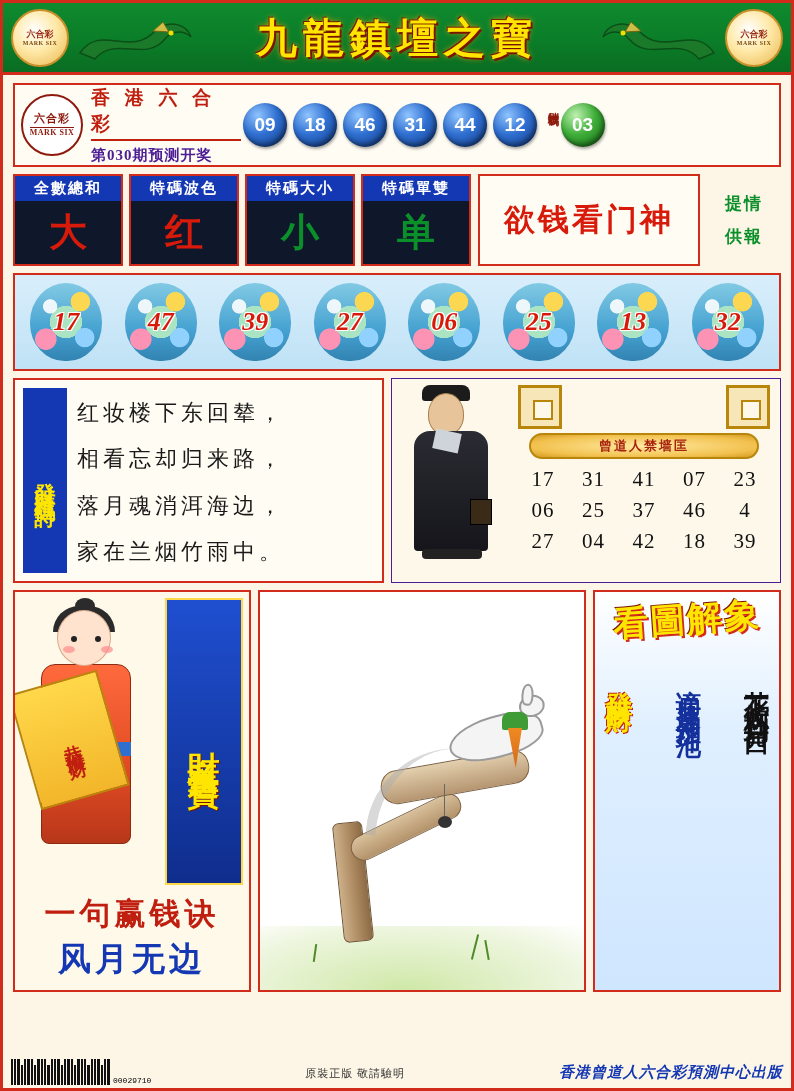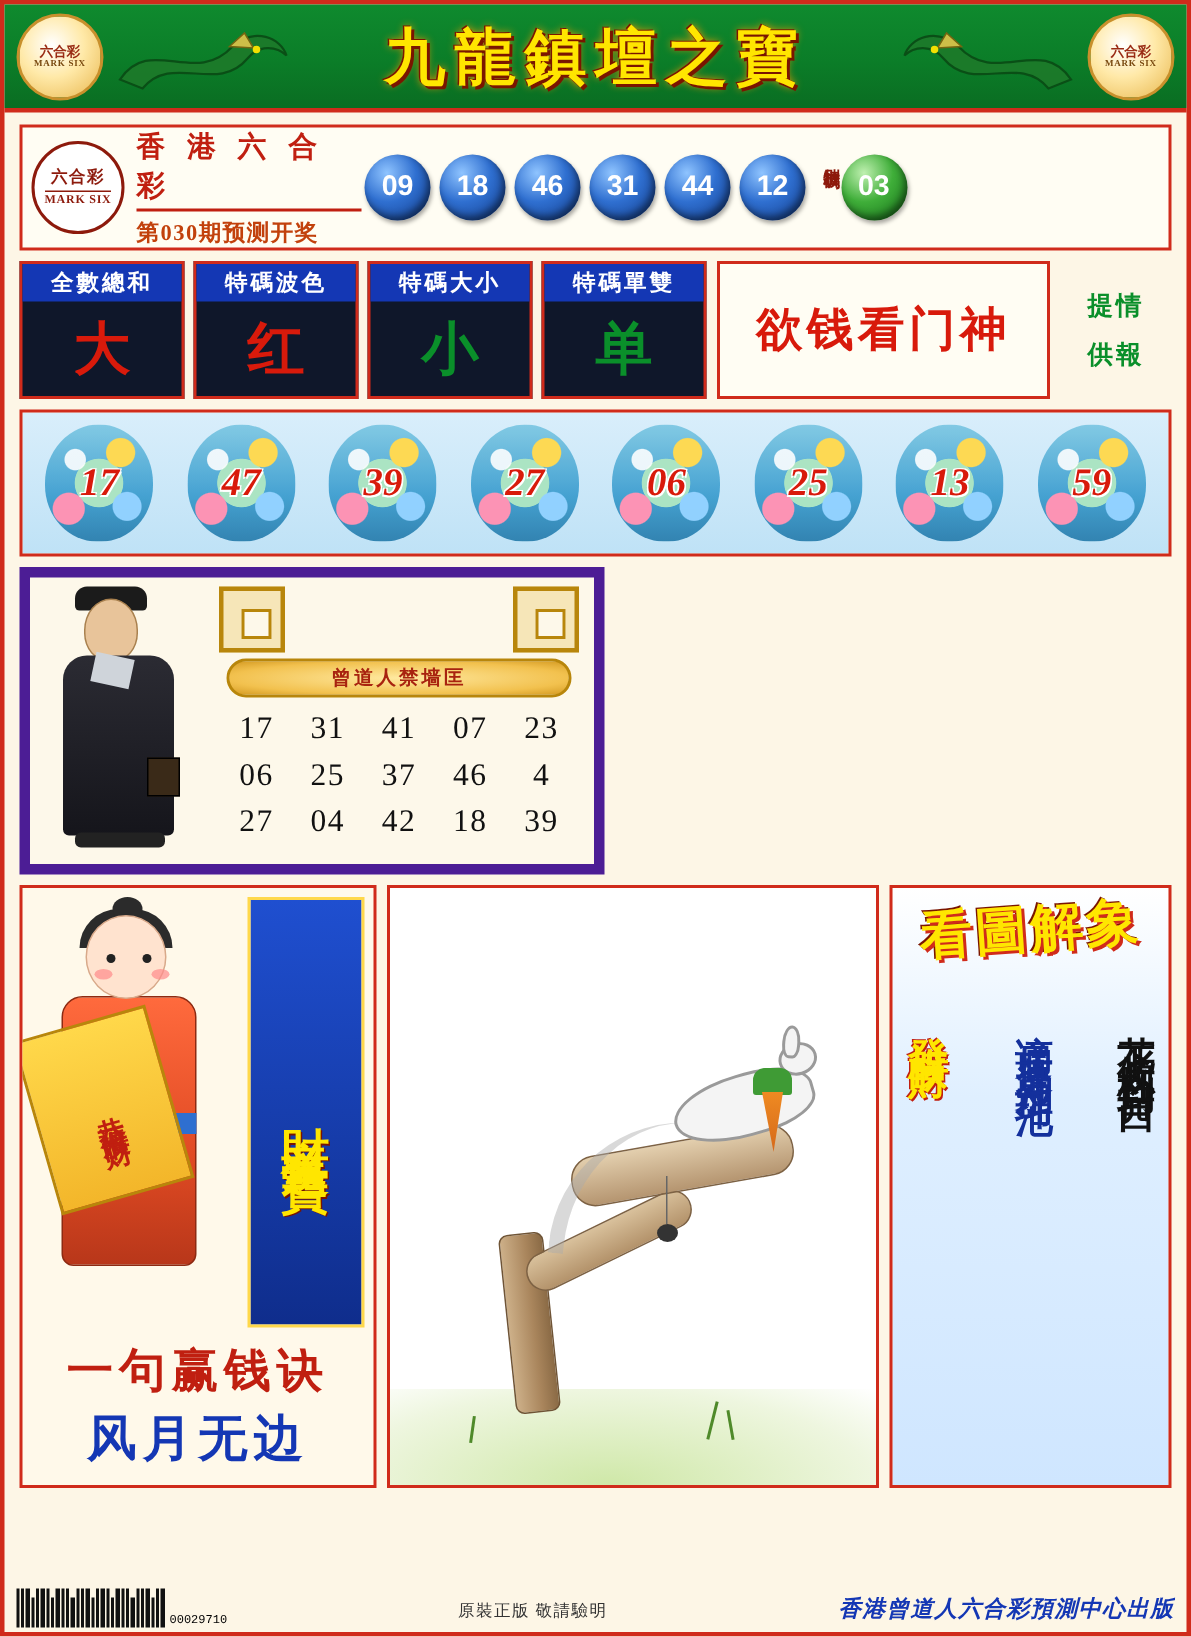--- a/index.html
+++ b/index.html
@@ -63,21 +63,21 @@
     display:flex; flex-direction:column; align-items:center; justify-content:center;
     color:#8d1a0c; font-weight:bold; line-height:1.05;
   }
   .mark6 .cn { font-size:11px; letter-spacing:1px;}
   .mark6 .en { font-size:8px; letter-spacing:.5px; border-top:1px solid #8d1a0c; margin-top:2px; padding-top:1px;}
   .draw-labels { margin-left:8px; width:150px; }
   .draw-labels .t1 {
     color:#c01f10; font-size:19px; font-weight:bold; letter-spacing:5px;
     border-bottom:2px solid #c01f10; padding-bottom:2px; display:inline-block;
   }
-  .draw-labels .t2 { color:#c2410c; font-size:15px; font-weight:bold; margin-top:5px; letter-spacing:1px;}
+  .draw-labels .t2 { color:#4c1d95; font-size:15px; font-weight:bold; margin-top:5px; letter-spacing:1px;}
   .balls { display:flex; align-items:center; gap:6px; margin-left:2px; }
   .ball {
     width:44px; height:44px; border-radius:50%;
     background: radial-gradient(circle at 34% 28%, #8fc4ff 0%, #2f6fd0 45%, #123a86 100%);
     color:#fff; font-size:19px; font-weight:bold;
     display:flex; align-items:center; justify-content:center;
     box-shadow: inset -2px -3px 5px rgba(0,0,0,.45), 1px 2px 3px rgba(0,0,0,.35);
     font-family:"Liberation Sans", sans-serif;
   }
   .special-wrap { display:flex; align-items:center; margin-left:4px; }
@@ -161,21 +161,21 @@
     font-size:21px; font-weight:bold;
     writing-mode: vertical-rl; text-orientation: upright; letter-spacing:6px;
   }
   .poem-lines {
     flex:1; padding:10px 8px 6px 10px;
     display:flex; flex-direction:column; justify-content:space-around;
     font-size:22px; color:#1a1a1a; letter-spacing:4px;
     font-family:"Liberation Serif", serif;
   }
   .monk-box {
-    width:390px; border:7px solid #4c1d95; background:#fdf8ea;
+    width:390px; border:1px solid #4c1d95; background:#fdf8ea;
     display:flex; position:relative; overflow:hidden;
   }
   .monk-fig { width:120px; position:relative; }
   .monk-head {
     position:absolute; left:36px; top:14px; width:36px; height:42px;
     background:#e8c49a; border-radius:50% 50% 45% 45%;
     border:1px solid #a9814f;
   }
   .monk-hat {
     position:absolute; left:30px; top:6px; width:48px; height:16px;
@@ -498,25 +498,34 @@
     <div class="fl-item">
       <div class="fl-art"></div>
       <div class="fl-num">25</div>
     </div>
     <div class="fl-item">
       <div class="fl-art"></div>
       <div class="fl-num">13</div>
     </div>
     <div class="fl-item">
       <div class="fl-art"></div>
-      <div class="fl-num">59</div>
+      <div class="fl-num">32</div>
     </div>
   </div>
 
   <div class="mid-row">
+    <div class="poem-box">
+      <div class="poem-title">發財猜碼詩</div>
+      <div class="poem-lines">
+        <div>红妆楼下东回辇，</div>
+        <div>相看忘却归来路，</div>
+        <div>落月魂消洱海边，</div>
+        <div>家在兰烟竹雨中。</div>
+      </div>
+    </div>
 
     <div class="monk-box">
       <div class="monk-fig">
         <div class="monk-hat"></div>
         <div class="monk-head"></div>
         <div class="monk-body"></div>
         <div class="monk-collar"></div>
         <div class="monk-book"></div>
         <div class="monk-feet"></div>
       </div>

